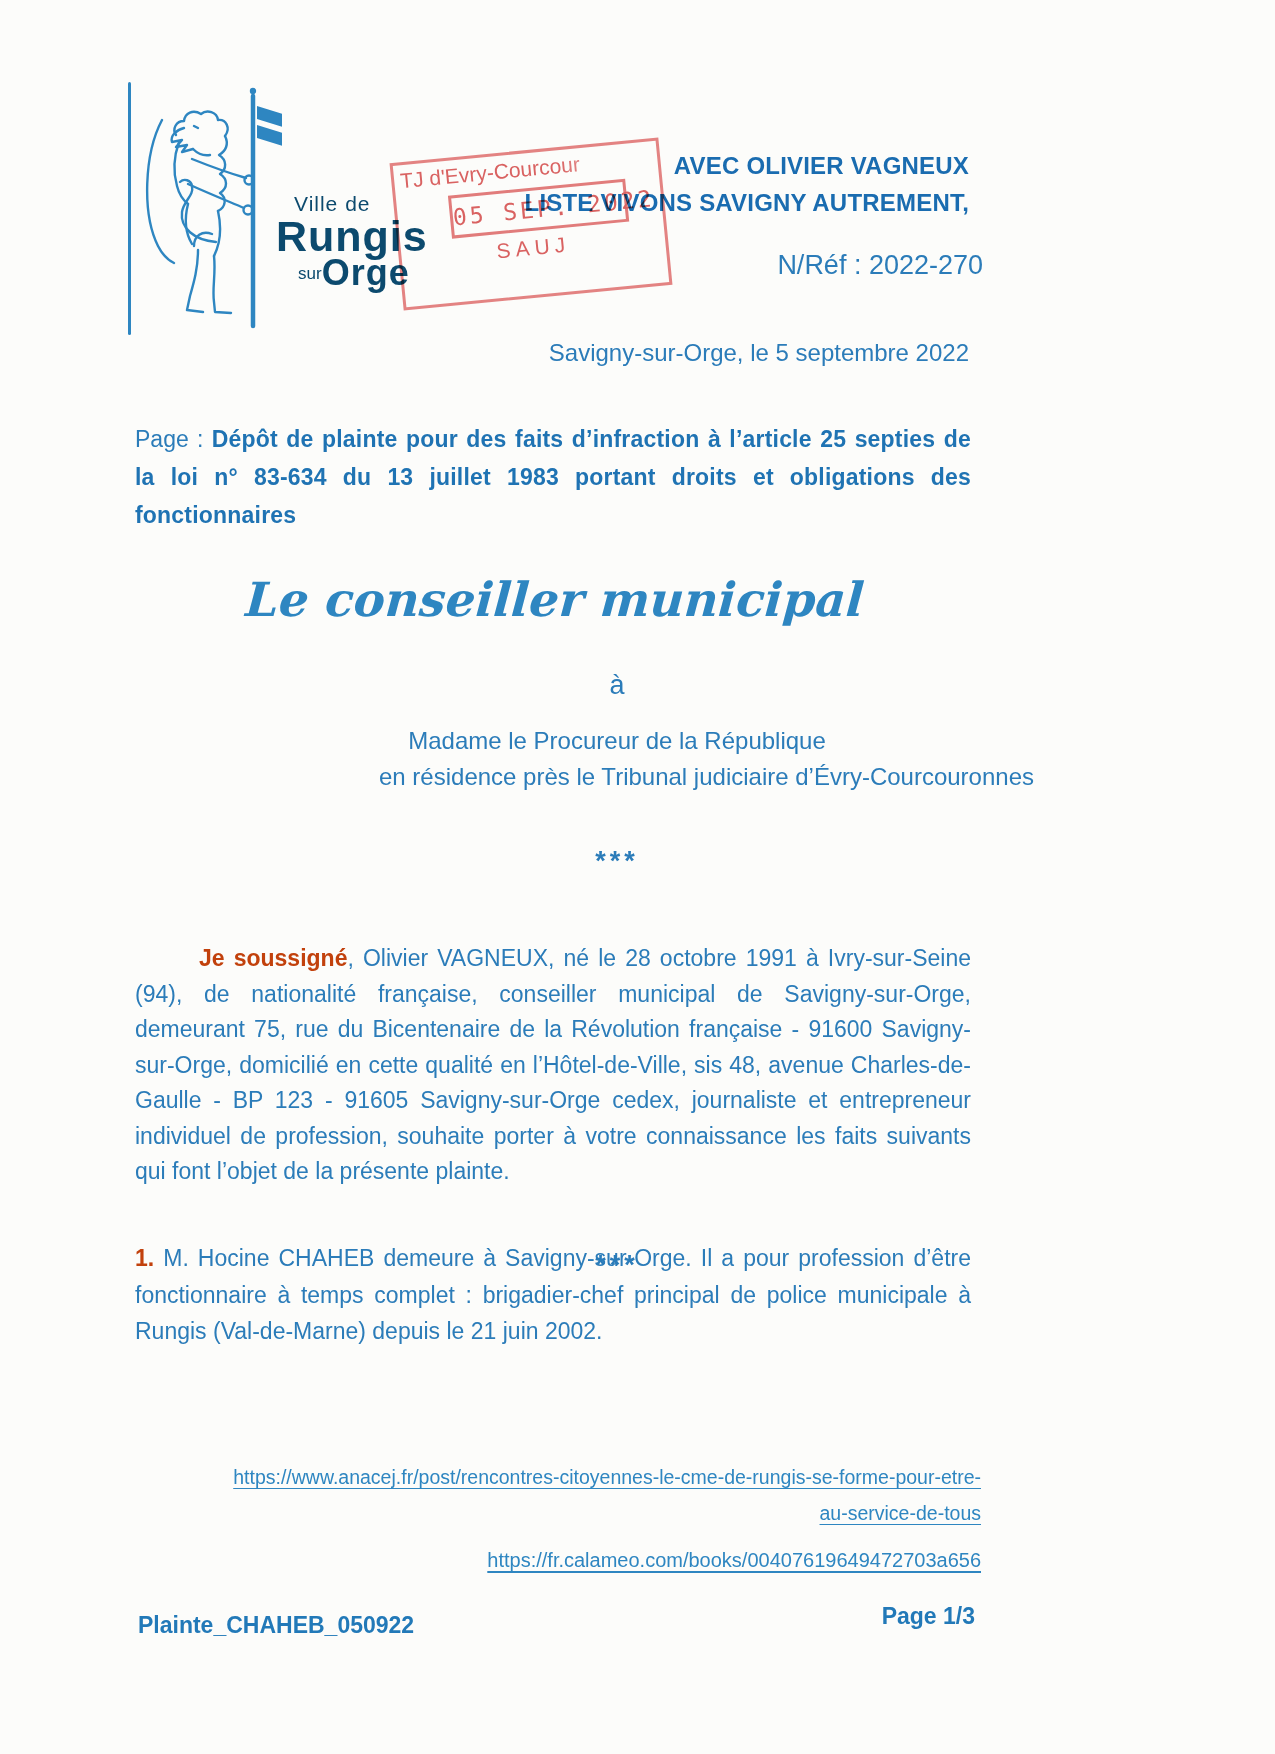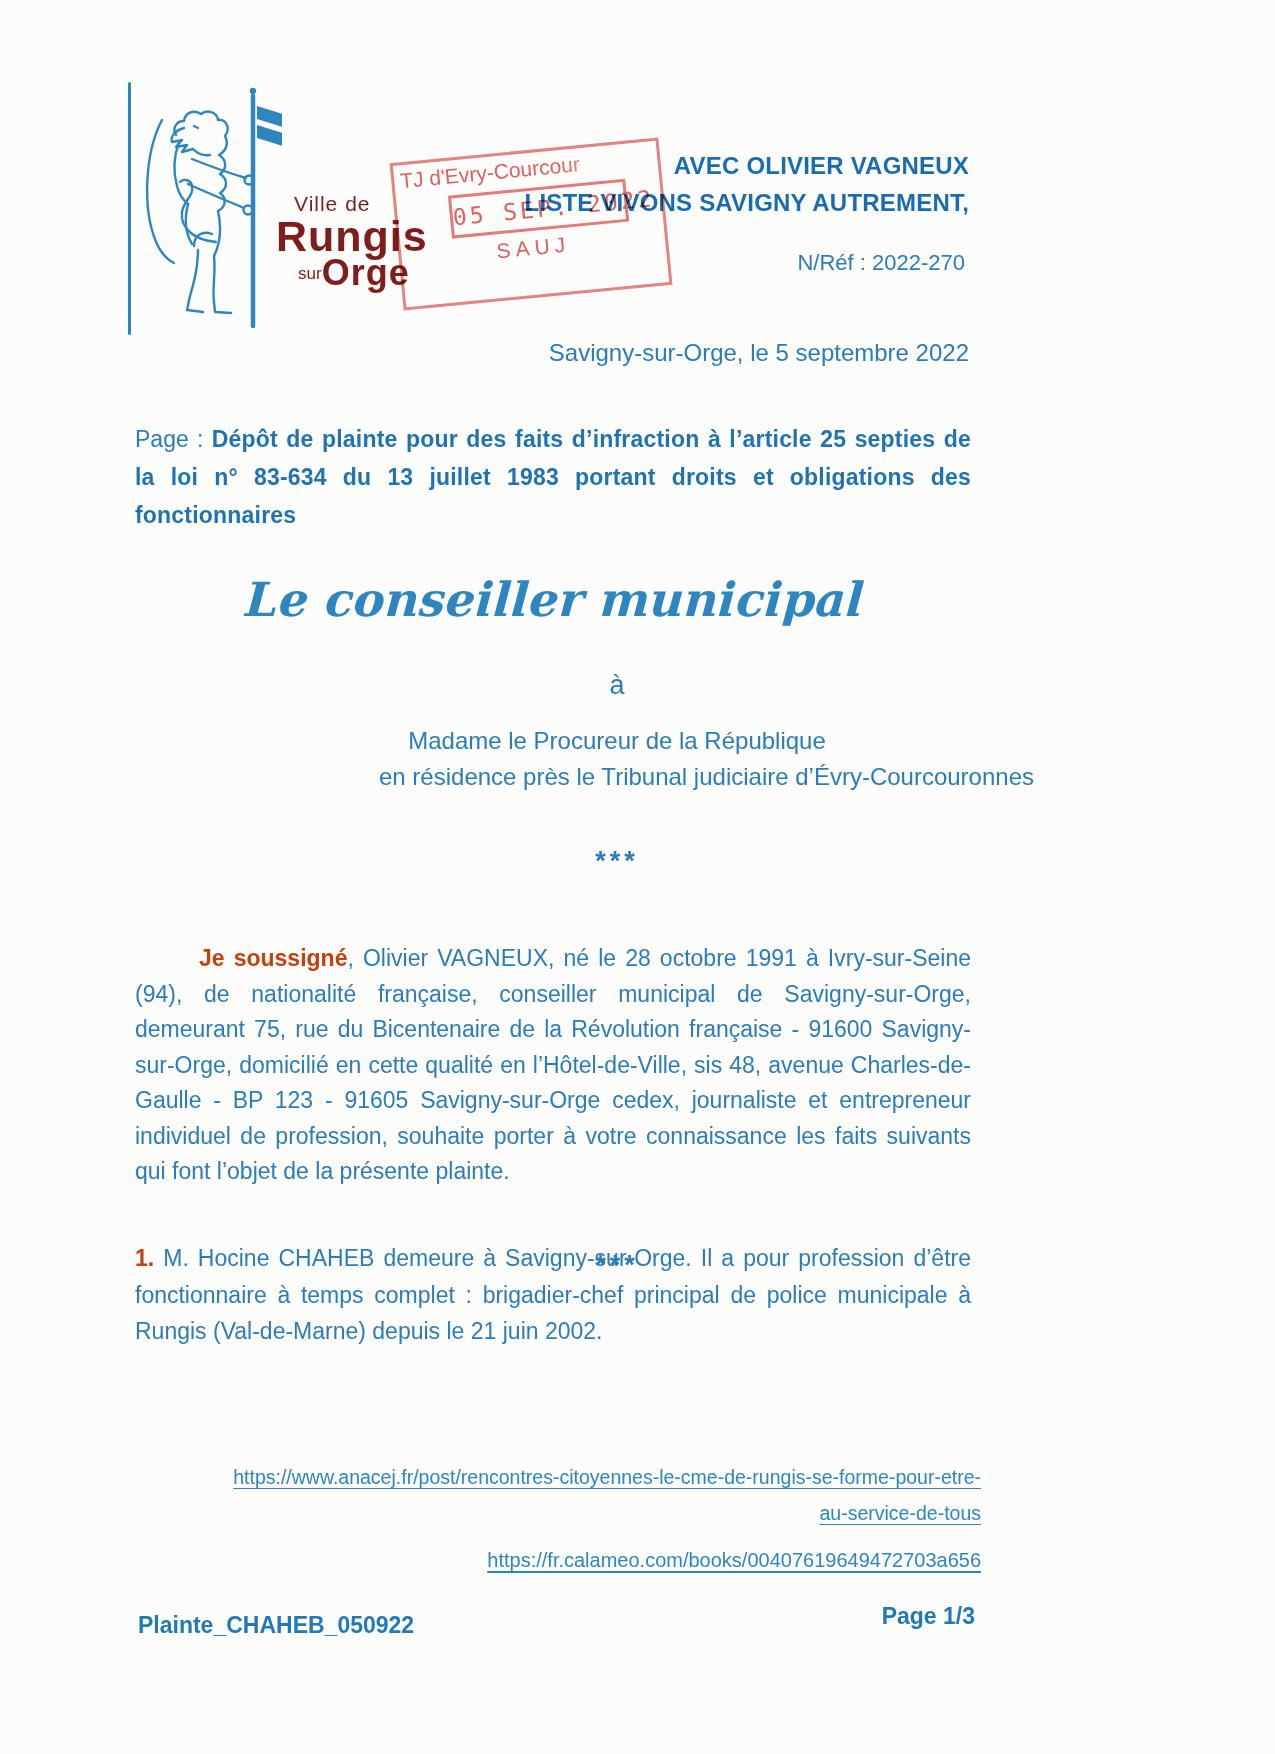--- a/index.html
+++ b/index.html
@@ -4,21 +4,21 @@
 <style>
   html,body{margin:0;padding:0;}
   body{background:#e8e8e8;font-family:"Liberation Sans",sans-serif;}
   .page{
     position:relative;width:1275px;height:1754px;margin:0 auto;
     background:#fcfcfa;overflow:hidden;color:#2b7cb9;
   }
   
   .v-rule{position:absolute;left:128px;top:82px;width:3px;height:253px;background:#2e86c1;border-radius:2px;}
   .lion{position:absolute;left:132px;top:84px;}
-  .logo-text{position:absolute;left:276px;top:192px;color:#7f1d1d;}
+  .logo-text{position:absolute;left:276px;top:192px;color:#0c4a6e;}
   .logo-prefix{display:block;margin-left:18px;font-size:21px;letter-spacing:1px;}
   .logo-name{display:block;font-size:43px;font-weight:bold;letter-spacing:1px;line-height:40px;}
   .logo-sur-row{display:block;margin-left:22px;line-height:34px;}
   .logo-sur{font-size:17px;vertical-align:6px;}
   .logo-orge{font-size:36px;font-weight:bold;letter-spacing:1px;}
   
   .stamp{
     position:absolute;left:396px;top:150px;width:270px;height:148px;
     border:3px solid rgba(221,92,92,.75);transform:rotate(-5.5deg);
     color:#dc6363;mix-blend-mode:multiply;box-sizing:border-box;padding-top:4px;
@@ -26,21 +26,21 @@
   .stamp-court{font-size:21px;padding-left:6px;white-space:nowrap;
     -webkit-mask-image:linear-gradient(90deg,#000 62%,transparent 98%);
     mask-image:linear-gradient(90deg,#000 62%,transparent 98%);}
   .stamp-datebox{margin:7px 0 0 52px;width:172px;border:3px solid rgba(221,92,92,.8);
     text-align:center;padding:6px 0 5px;font-family:"DejaVu Sans Mono",monospace;
     font-size:23px;letter-spacing:3px;white-space:nowrap;}
   .stamp-office{margin-top:5px;text-align:center;font-size:21px;letter-spacing:5px;}
   
   .list-header{position:absolute;top:147px;right:306px;text-align:right;
     font-size:24px;font-weight:bold;line-height:37px;color:#1a6cb0;letter-spacing:.2px;}
-  .ref{position:absolute;top:250px;right:310px;font-size:22px;}
+  .ref{position:absolute;top:250px;right:292px;font-size:27px;}
   .place-date{position:absolute;top:339px;right:306px;font-size:24px;}
   
   .objet{position:absolute;left:135px;top:420px;width:836px;margin:0;
     font-size:23px;line-height:38px;text-align:justify;}
   .objet b{color:#1f73b3;letter-spacing:.2px;}
   
   .script-title{position:absolute;left:135px;top:572px;width:840px;text-align:center;
     font-family:"DejaVu Serif",serif;font-style:italic;font-weight:bold;
     font-size:47px;color:#2e86c1;transform:skewX(-4deg);}
   .to-line{position:absolute;left:200px;top:670px;width:834px;text-align:center;font-size:27px;}

